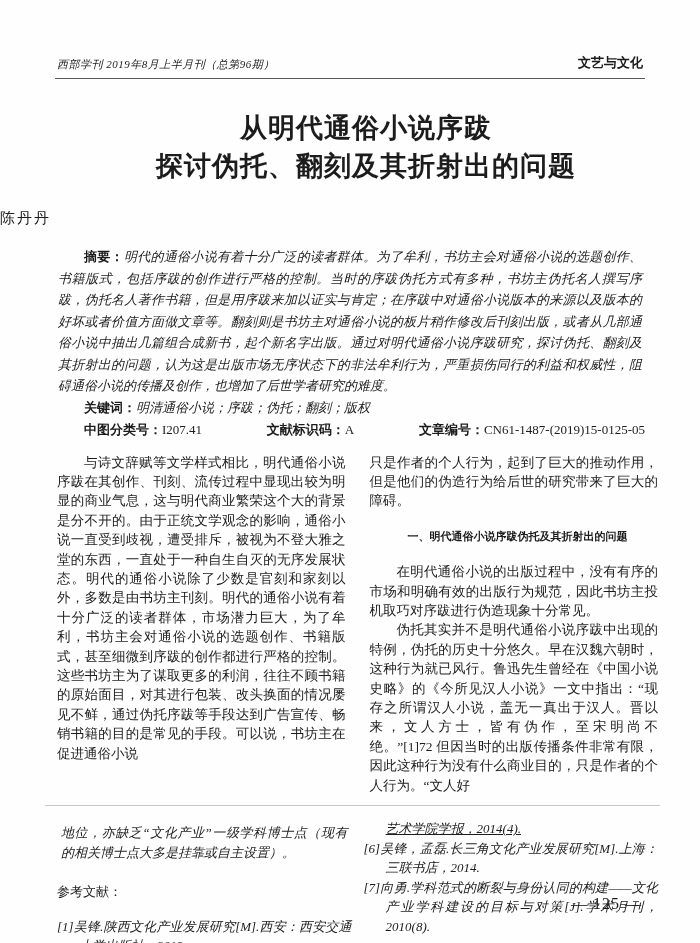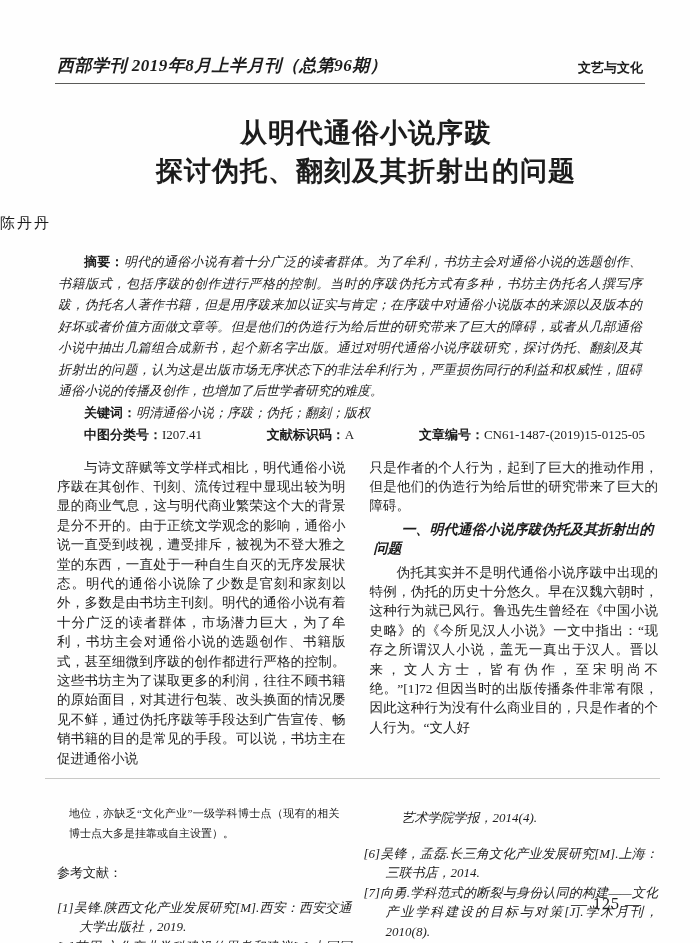--- a/index.html
+++ b/index.html
@@ -15,22 +15,22 @@
     box-sizing: border-box;
   }
   
   .header {
     display: flex;
     justify-content: space-between;
     align-items: flex-end;
     padding: 54px 57px 6px 57px;
   }
   .header-journal {
-    font-size: 17px;
-    font-weight: bold;
+    font-size: 11px;
+    font-weight: normal;
     font-style: italic;
     letter-spacing: 0.5px;
   }
   .header-section {
     font-size: 13px;
     font-weight: bold;
     font-family: "Liberation Sans", "DejaVu Sans", sans-serif;
   }
   .header-rule {
     border: 0;
@@ -86,66 +86,67 @@
   .col { flex: 1; min-width: 0; }
   .body-p {
     margin: 0;
     font-size: 13.5px;
     line-height: 19.4px;
     text-align: justify;
     text-indent: 2em;
   }
   .body-p.no-indent { text-indent: 0; }
   .body-heading {
-    margin: 4px;
-    font-size: 14px;
+    margin: 16px;
+    font-size: 11px;
     line-height: 19.4px;
     font-weight: bold;
     text-indent: 2em;
-    font-style: italic;
   }
   
   .article-divider {
     border: 0;
     border-top: 1px solid #c9c9c7;
     margin: 10px 40px 0 45px;
   }
   
   .bottom-columns {
     display: flex;
     gap: 12px;
     margin: 13px 42px 0 57px;
   }
   .cont-p {
-    margin: 12px;
-    font-size: 11px;
-    line-height: 19.5px;
-    text-align: justify;
+    margin: 4px;
+    font-size: 13px;
+    line-height: 19.5px;
+    text-align: justify;
+    font-style: italic;
   }
   .refs-label {
     margin: 20px 0 15px 0;
     font-size: 13px;
     font-weight: normal;
     line-height: 19.5px;
   }
   .ref-item {
     margin: 0;
     font-size: 13px;
     line-height: 19.5px;
     text-align: justify;
     font-style: italic;
     padding-left: 1.7em;
     text-indent: -1.7em;
   }
   .ref-cont {
-    margin: 16px;
+    margin: 0;
     font-size: 13px;
     line-height: 19.5px;
     font-style: italic;
     padding-left: 1.7em;
+    text-decoration: underline;
   }
   
   .page-number {
     position: absolute;
     right: 58px;
     bottom: 30px;
     font-size: 16px;
     font-weight: normal;
     letter-spacing: 1px;
   }
@@ -161,40 +162,41 @@
   </div>
   <hr class="header-rule">
 
   <div class="title-block">
     <div class="title-line">从明代通俗小说序跋</div>
     <div class="title-line">探讨伪托、翻刻及其折射出的问题</div>
   </div>
   <div class="author">陈丹丹</div>
 
   <div class="abstract-block">
-    <p><span class="inline-label">摘要：</span><span>明代的通俗小说有着十分广泛的读者群体。为了牟利，书坊主会对通俗小说的选题创作、书籍版式，包括序跋的创作进行严格的控制。当时的序跋伪托方式有多种，书坊主伪托名人撰写序跋，伪托名人著作书籍，但是用序跋来加以证实与肯定；在序跋中对通俗小说版本的来源以及版本的好坏或者价值方面做文章等。但是他们的伪造行为给后世的研究带来了巨大的障碍，或者从几部通俗小说中抽出几篇组合成新书，起个新名字出版。通过对明代通俗小说序跋研究，探讨伪托、翻刻及其折射出的问题，认为这是出版市场无序状态下的非法牟利行为，严重损伤同行的利益和权威性，阻碍通俗小说的传播及创作，也增加了后世学者研究的难度。</span></p>
+    <p><span class="inline-label">摘要：</span><span>明代的通俗小说有着十分广泛的读者群体。为了牟利，书坊主会对通俗小说的选题创作、书籍版式，包括序跋的创作进行严格的控制。当时的序跋伪托方式有多种，书坊主伪托名人撰写序跋，伪托名人著作书籍，但是用序跋来加以证实与肯定；在序跋中对通俗小说版本的来源以及版本的好坏或者价值方面做文章等。翻刻则是书坊主对通俗小说的板片稍作修改后刊刻出版，或者从几部通俗小说中抽出几篇组合成新书，起个新名字出版。通过对明代通俗小说序跋研究，探讨伪托、翻刻及其折射出的问题，认为这是出版市场无序状态下的非法牟利行为，严重损伤同行的利益和权威性，阻碍通俗小说的传播及创作，也增加了后世学者研究的难度。</span></p>
   </div>
 
   <div class="keywords-line">
     <span class="inline-label">关键词：</span><span>明清通俗小说；序跋；伪托；翻刻；版权</span>
   </div>
 
   <div class="meta-row">
     <span class="meta-item"><span class="meta-label">中图分类号：</span><span>I207.41</span></span>
     <span class="meta-item"><span class="meta-label">文献标识码：</span><span>A</span></span>
     <span class="meta-item"><span class="meta-label">文章编号：</span><span>CN61-1487-(2019)15-0125-05</span></span>
   </div>
 
   <div class="columns">
     <div class="col">
       <p class="body-p">与诗文辞赋等文学样式相比，明代通俗小说序跋在其创作、刊刻、流传过程中显现出较为明显的商业气息，这与明代商业繁荣这个大的背景是分不开的。由于正统文学观念的影响，通俗小说一直受到歧视，遭受排斥，被视为不登大雅之堂的东西，一直处于一种自生自灭的无序发展状态。明代的通俗小说除了少数是官刻和家刻以外，多数是由书坊主刊刻。明代的通俗小说有着十分广泛的读者群体，市场潜力巨大，为了牟利，书坊主会对通俗小说的选题创作、书籍版式，甚至细微到序跋的创作都进行严格的控制。这些书坊主为了谋取更多的利润，往往不顾书籍的原始面目，对其进行包装、改头换面的情况屡见不鲜，通过伪托序跋等手段达到广告宣传、畅销书籍的目的是常见的手段。可以说，书坊主在促进通俗小说</p>
     </div>
     <div class="col">
       <p class="body-p no-indent">只是作者的个人行为，起到了巨大的推动作用，但是他们的伪造行为给后世的研究带来了巨大的障碍。</p>
       <p class="body-heading">一、明代通俗小说序跋伪托及其折射出的问题</p>
+      <p class="body-p">在明代通俗小说的出版过程中，没有有序的市场和明确有效的出版行为规范，因此书坊主投机取巧对序跋进行伪造现象十分常见。</p>
       <p class="body-p">伪托其实并不是明代通俗小说序跋中出现的特例，伪托的历史十分悠久。早在汉魏六朝时，这种行为就已风行。鲁迅先生曾经在《中国小说史略》的《今所见汉人小说》一文中指出：“现存之所谓汉人小说，盖无一真出于汉人。晋以来，文人方士，皆有伪作，至宋明尚不绝。”[1]72 但因当时的出版传播条件非常有限，因此这种行为没有什么商业目的，只是作者的个人行为。“文人好</p>
     </div>
   </div>
 
   <hr class="article-divider">
 
   <div class="bottom-columns">
     <div class="col">
       <p class="cont-p">地位，亦缺乏“文化产业”一级学科博士点（现有的相关博士点大多是挂靠或自主设置）。</p>
       <p class="refs-label">参考文献：</p>

